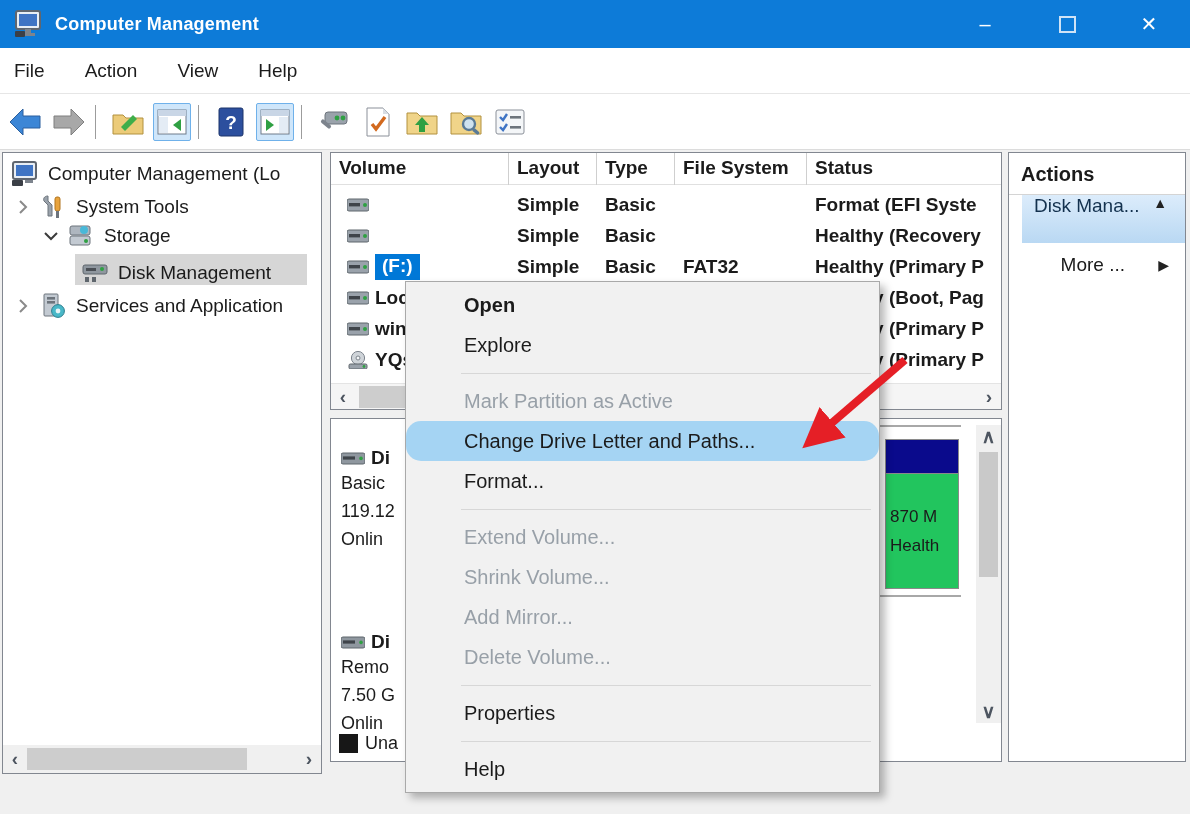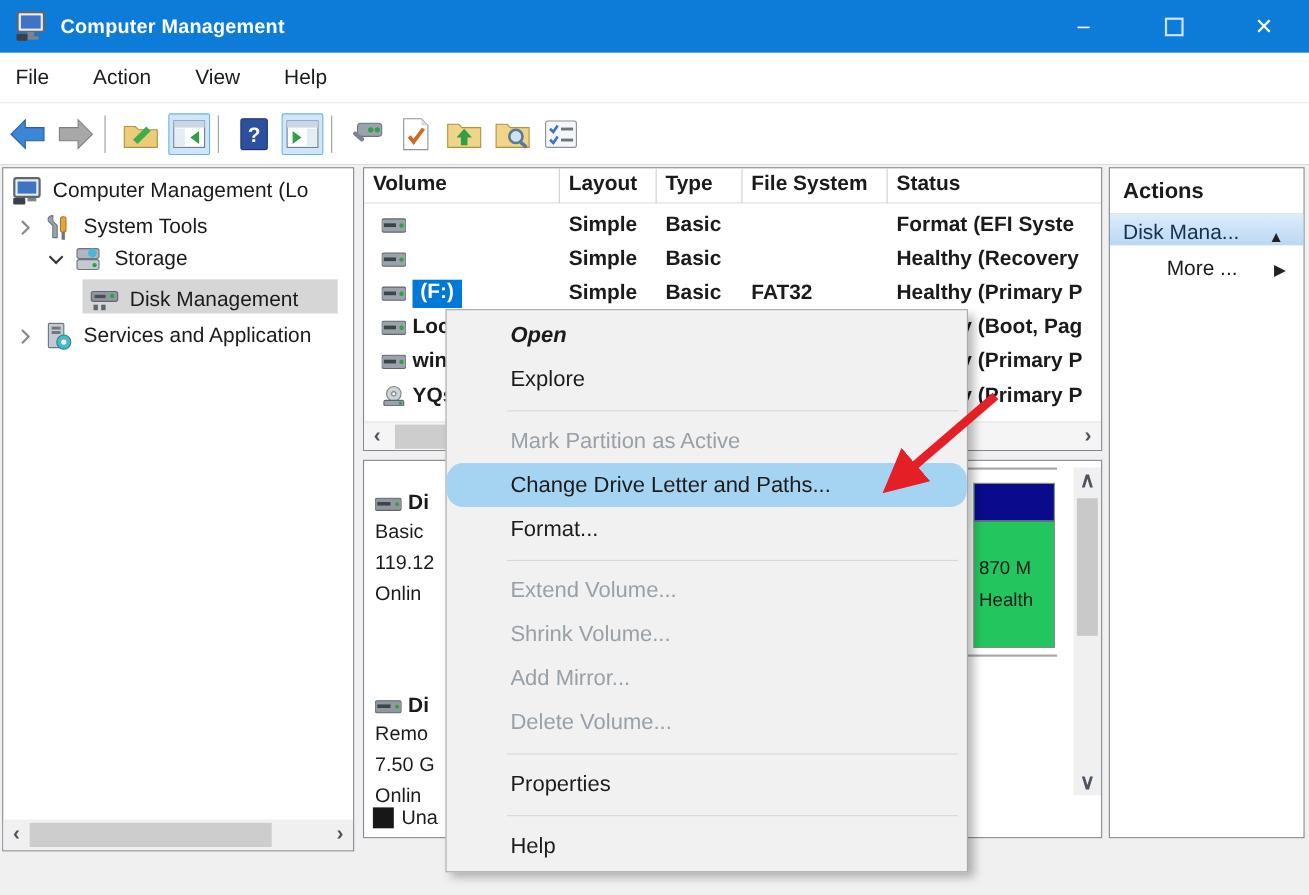--- a/index.html
+++ b/index.html
@@ -61,29 +61,29 @@
   .part-bar { height:34px; background:#0a0a8c; border-bottom:1px solid #8a8a8a; }
   .part-text { font-size:17px; color:#1b1b1b; padding:28px 0 0 4px; line-height:29px; white-space:nowrap; }
   .gline { position:absolute; background:#a8a8a8; }
   .vscroll { position:absolute; left:645px; top:6px; width:25px; height:298px; background:#f0f0f0; display:flex; flex-direction:column; align-items:center; }
   .vthumb { width:19px; height:125px; background:#c9c9c9; margin-top:4px; }
   .legend { position:absolute; left:8px; top:314px; display:flex; align-items:center; font-size:18px; color:#1b1b1b; }
   .legend-swatch { width:19px; height:19px; background:#171717; margin-right:7px; flex:none; }
 
   
   .actions-title { font-size:20px; font-weight:700; color:#1b1b1b; padding:10px 0 8px 12px; border-bottom:1px solid #d4d4d4; }
-  .actions-band { height:28px; background:linear-gradient(#dcecfb,#b9d8f3); display:flex; align-items:flex-end; font-size:19px; color:#13314e; padding-left:12px; position:relative; }
+  .actions-band { height:48px; background:linear-gradient(#dcecfb,#b9d8f3); display:flex; align-items:flex-start; font-size:19px; color:#13314e; padding-left:12px; position:relative;margin-left:13px; }
   .actions-band .tri { position:absolute; right:18px; color:#222; font-size:14px; }
   .actions-more { height:44px; display:flex; align-items:center; justify-content:flex-end; font-size:19px; color:#1b1b1b; padding-right:60px; position:relative; }
   .actions-more .tri { position:absolute; right:16px; color:#222; font-size:14px; }
 
   
   .ctx-menu { position:absolute; left:405px; top:281px; width:475px; background:#f1f1f1; border:1px solid #a9a9a9; box-shadow:5px 5px 8px rgba(0,0,0,.28); z-index:5; padding:3px 0; }
   .mi { height:40px; display:flex; align-items:center; padding-left:58px; font-size:20px; color:#1b1b1b; white-space:nowrap; }
-  .mi.bold { font-weight:700;font-style:italic; }
+  .mi.bold { font-weight:700; }
   .mi.disabled { color:#98a0a8; }
   .mi.hilite { background:#a5d4f3;border-radius:15px; }
   .msep { height:16px; display:flex; align-items:center; }
   .msep div { height:1px; background:#d7d7d7; width:410px; margin-left:55px; }
 
   .red-arrow { position:absolute; left:790px; top:348px; z-index:6; }
   .statusbar { position:absolute; left:0; top:775px; width:1190px; height:39px; background:#f0f0f0; }
 </style>
 </head>
 <body>

